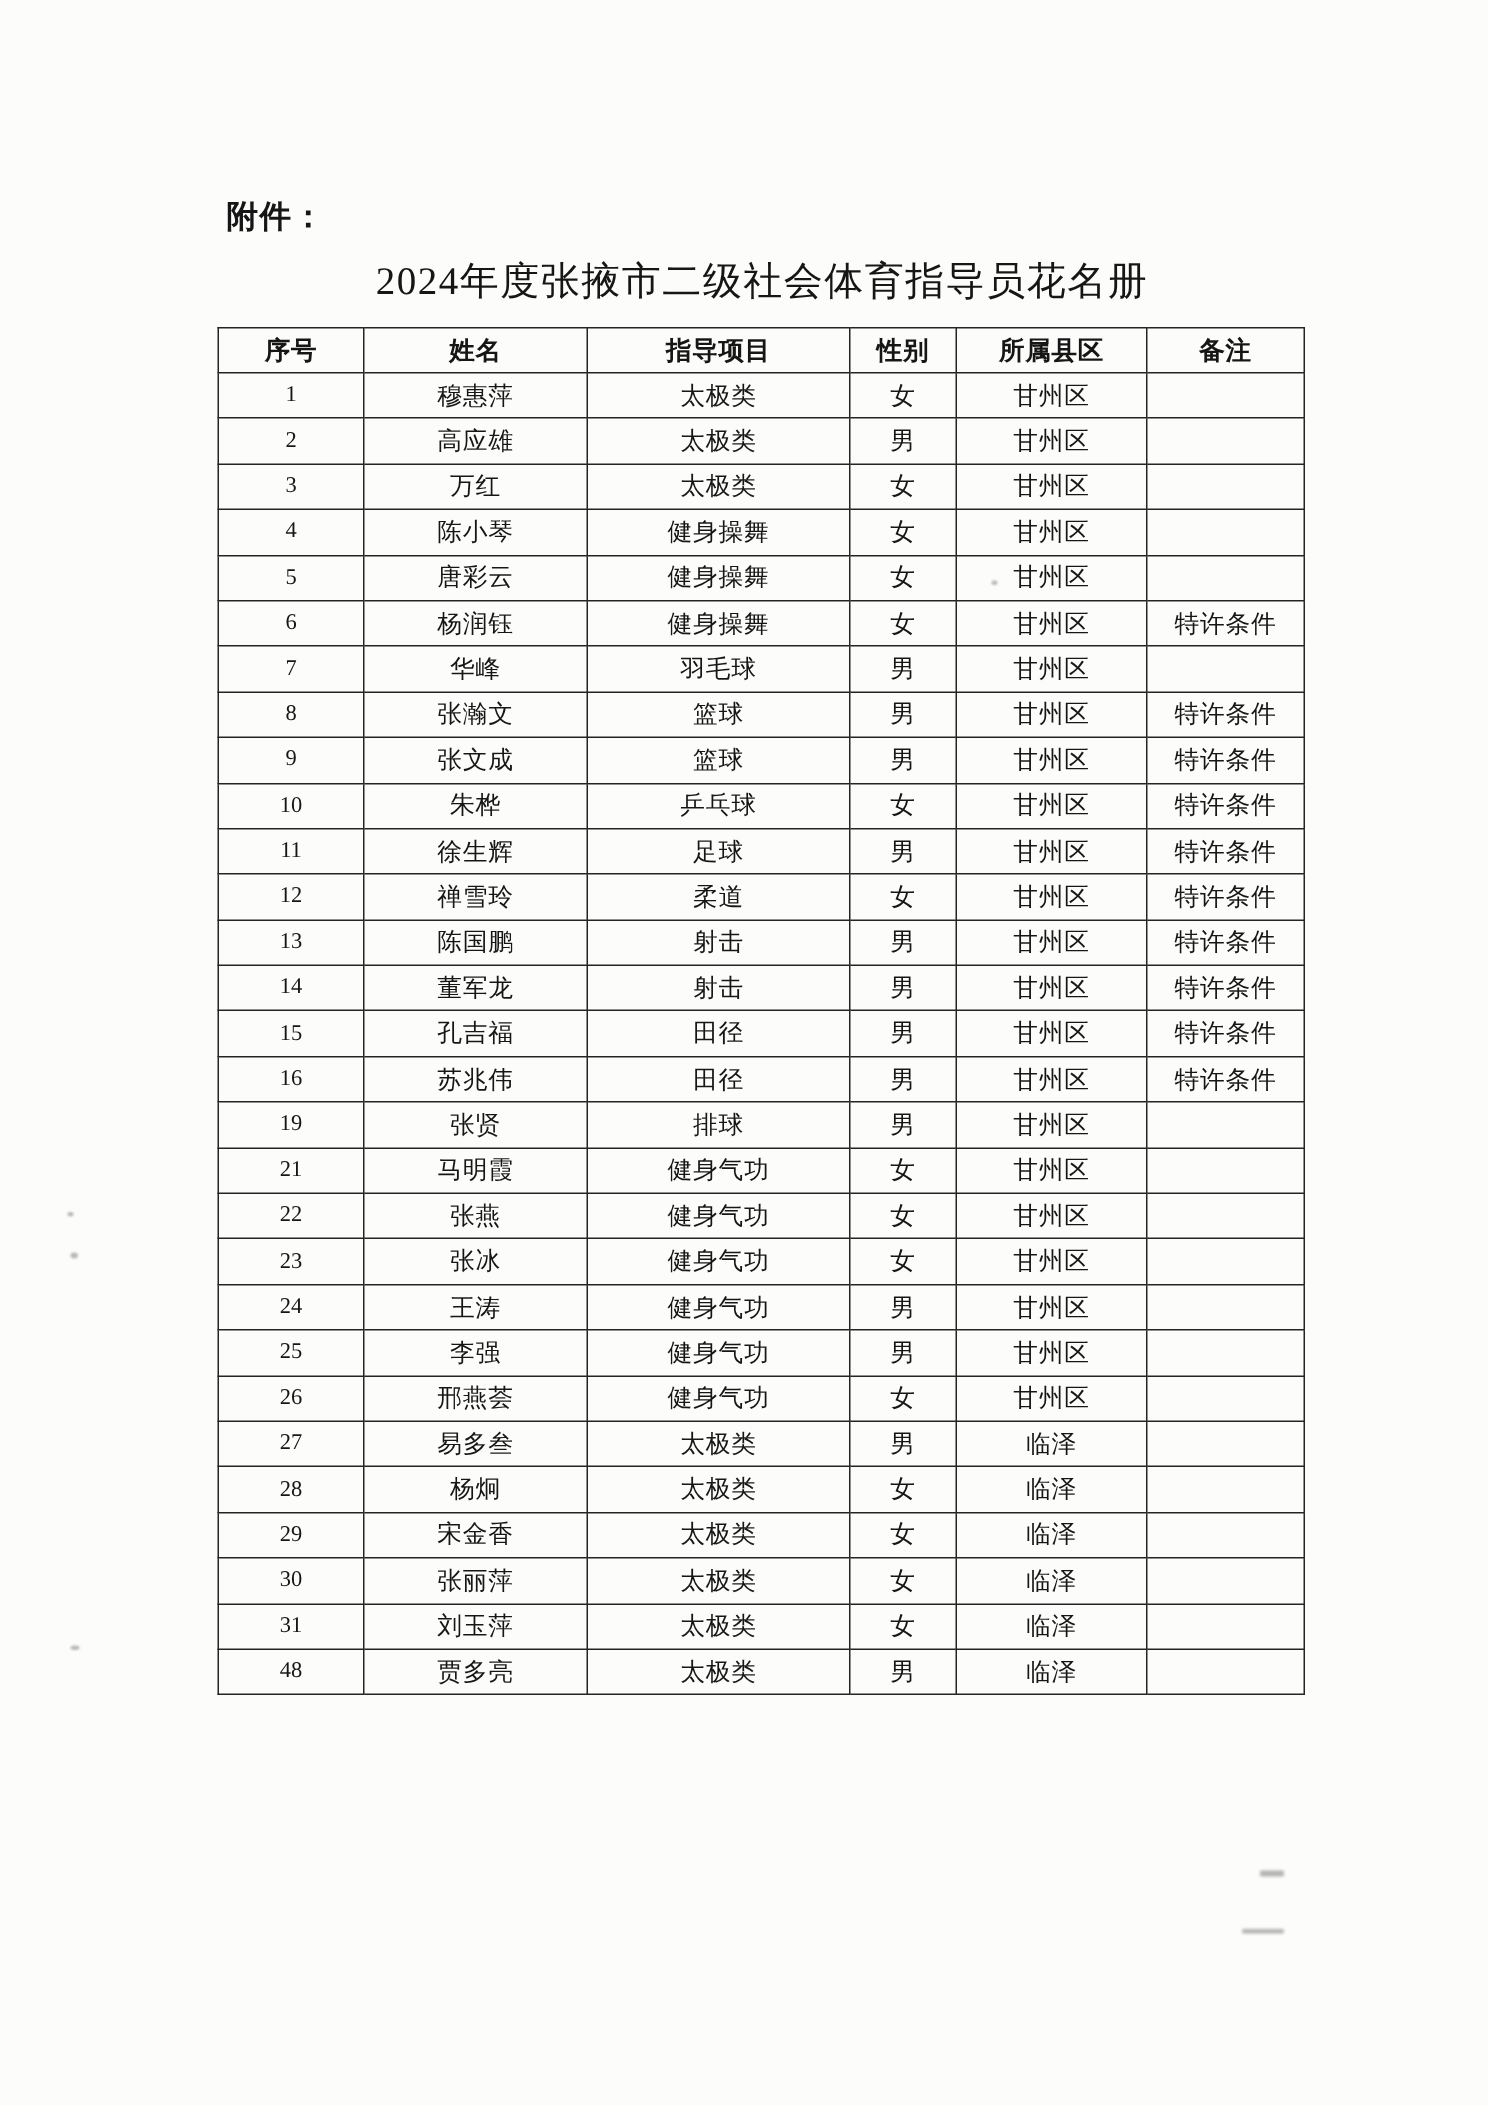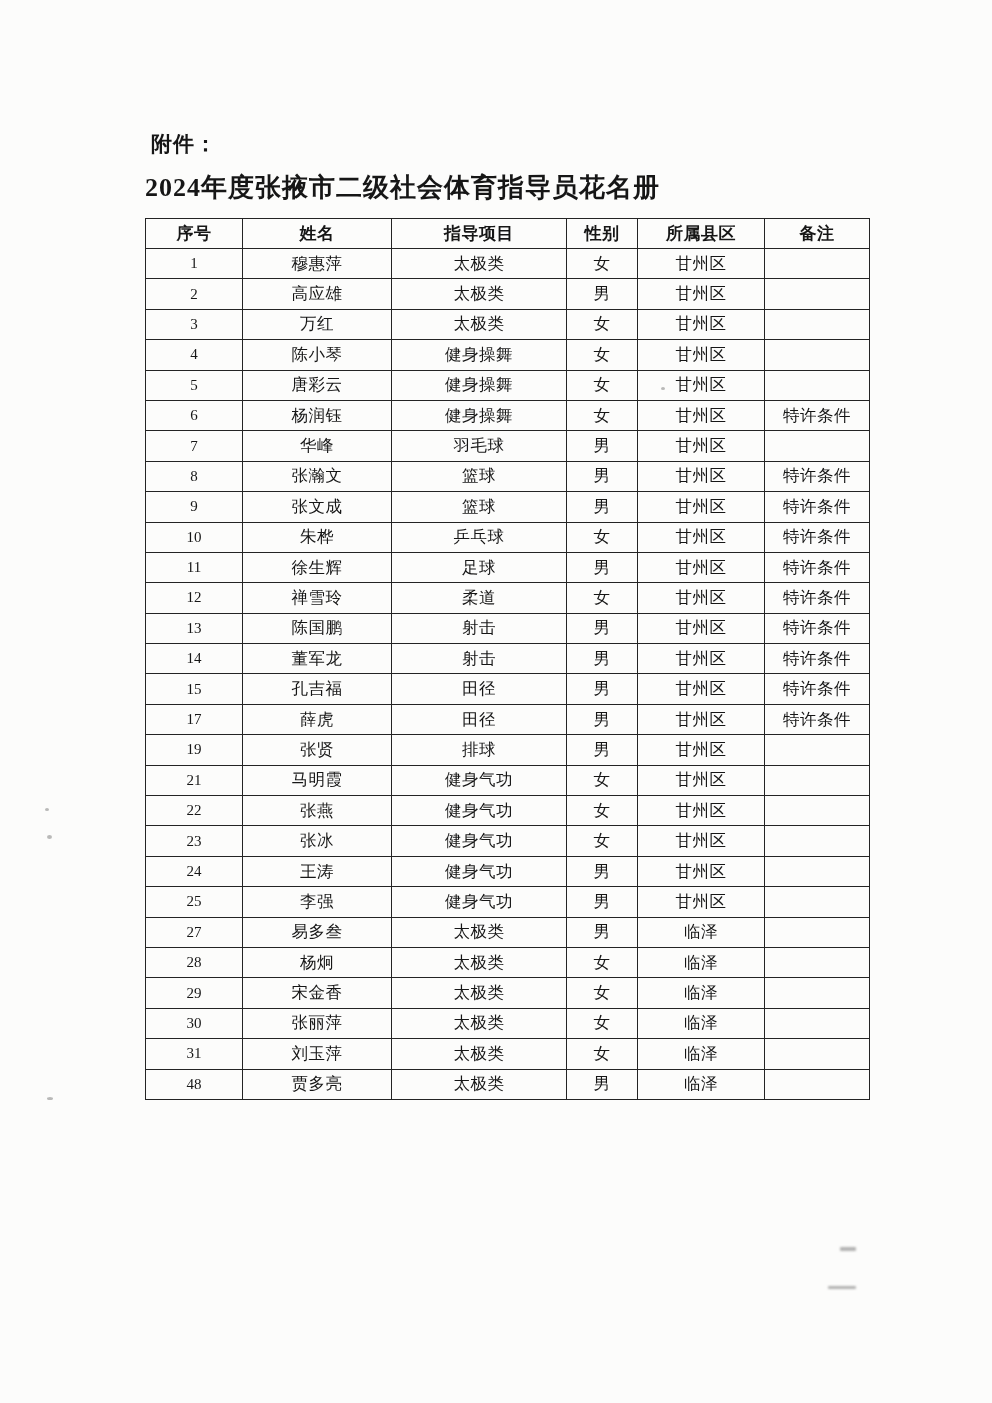--- a/index.html
+++ b/index.html
@@ -10,21 +10,22 @@
     font-family:"Liberation Serif","DejaVu Serif",serif;
     color:#161616;
     overflow:hidden;
   }
   .attachment-label {
     position:absolute; left:151px; top:130px;
     font-size:21px; font-weight:700; letter-spacing:1px;
   }
   .doc-title {
     position:absolute; left:145px; top:170px; width:726px;
-    font-size:26px; font-weight:700; letter-spacing:1px;
+    text-align:center;
+    font-size:26px; font-weight:400; letter-spacing:1px;
     white-space:nowrap;
   }
   table.roster {
     position:absolute; left:145px; top:218px;
     border-collapse:collapse; table-layout:fixed;
     filter: blur(0.2px);
     border-radius: 18px;
   }
   table.roster th, table.roster td {
     border:1.6px solid #242424;
@@ -190,22 +191,22 @@
         </tr>
         <tr>
           <td>15</td>
           <td>孔吉福</td>
           <td>田径</td>
           <td>男</td>
           <td>甘州区</td>
           <td>特许条件</td>
         </tr>
         <tr>
-          <td>17</td>
-          <td>薛虎</td>
+          <td>16</td>
+          <td>苏兆伟</td>
           <td>田径</td>
           <td>男</td>
           <td>甘州区</td>
           <td>特许条件</td>
         </tr>
         <tr>
           <td>19</td>
           <td>张贤</td>
           <td>排球</td>
           <td>男</td>
@@ -242,20 +243,28 @@
           <td>健身气功</td>
           <td>男</td>
           <td>甘州区</td>
           <td></td>
         </tr>
         <tr>
           <td>25</td>
           <td>李强</td>
           <td>健身气功</td>
           <td>男</td>
+          <td>甘州区</td>
+          <td></td>
+        </tr>
+        <tr>
+          <td>26</td>
+          <td>邢燕荟</td>
+          <td>健身气功</td>
+          <td>女</td>
           <td>甘州区</td>
           <td></td>
         </tr>
         <tr>
           <td>27</td>
           <td>易多叁</td>
           <td>太极类</td>
           <td>男</td>
           <td>临泽</td>
           <td></td>

